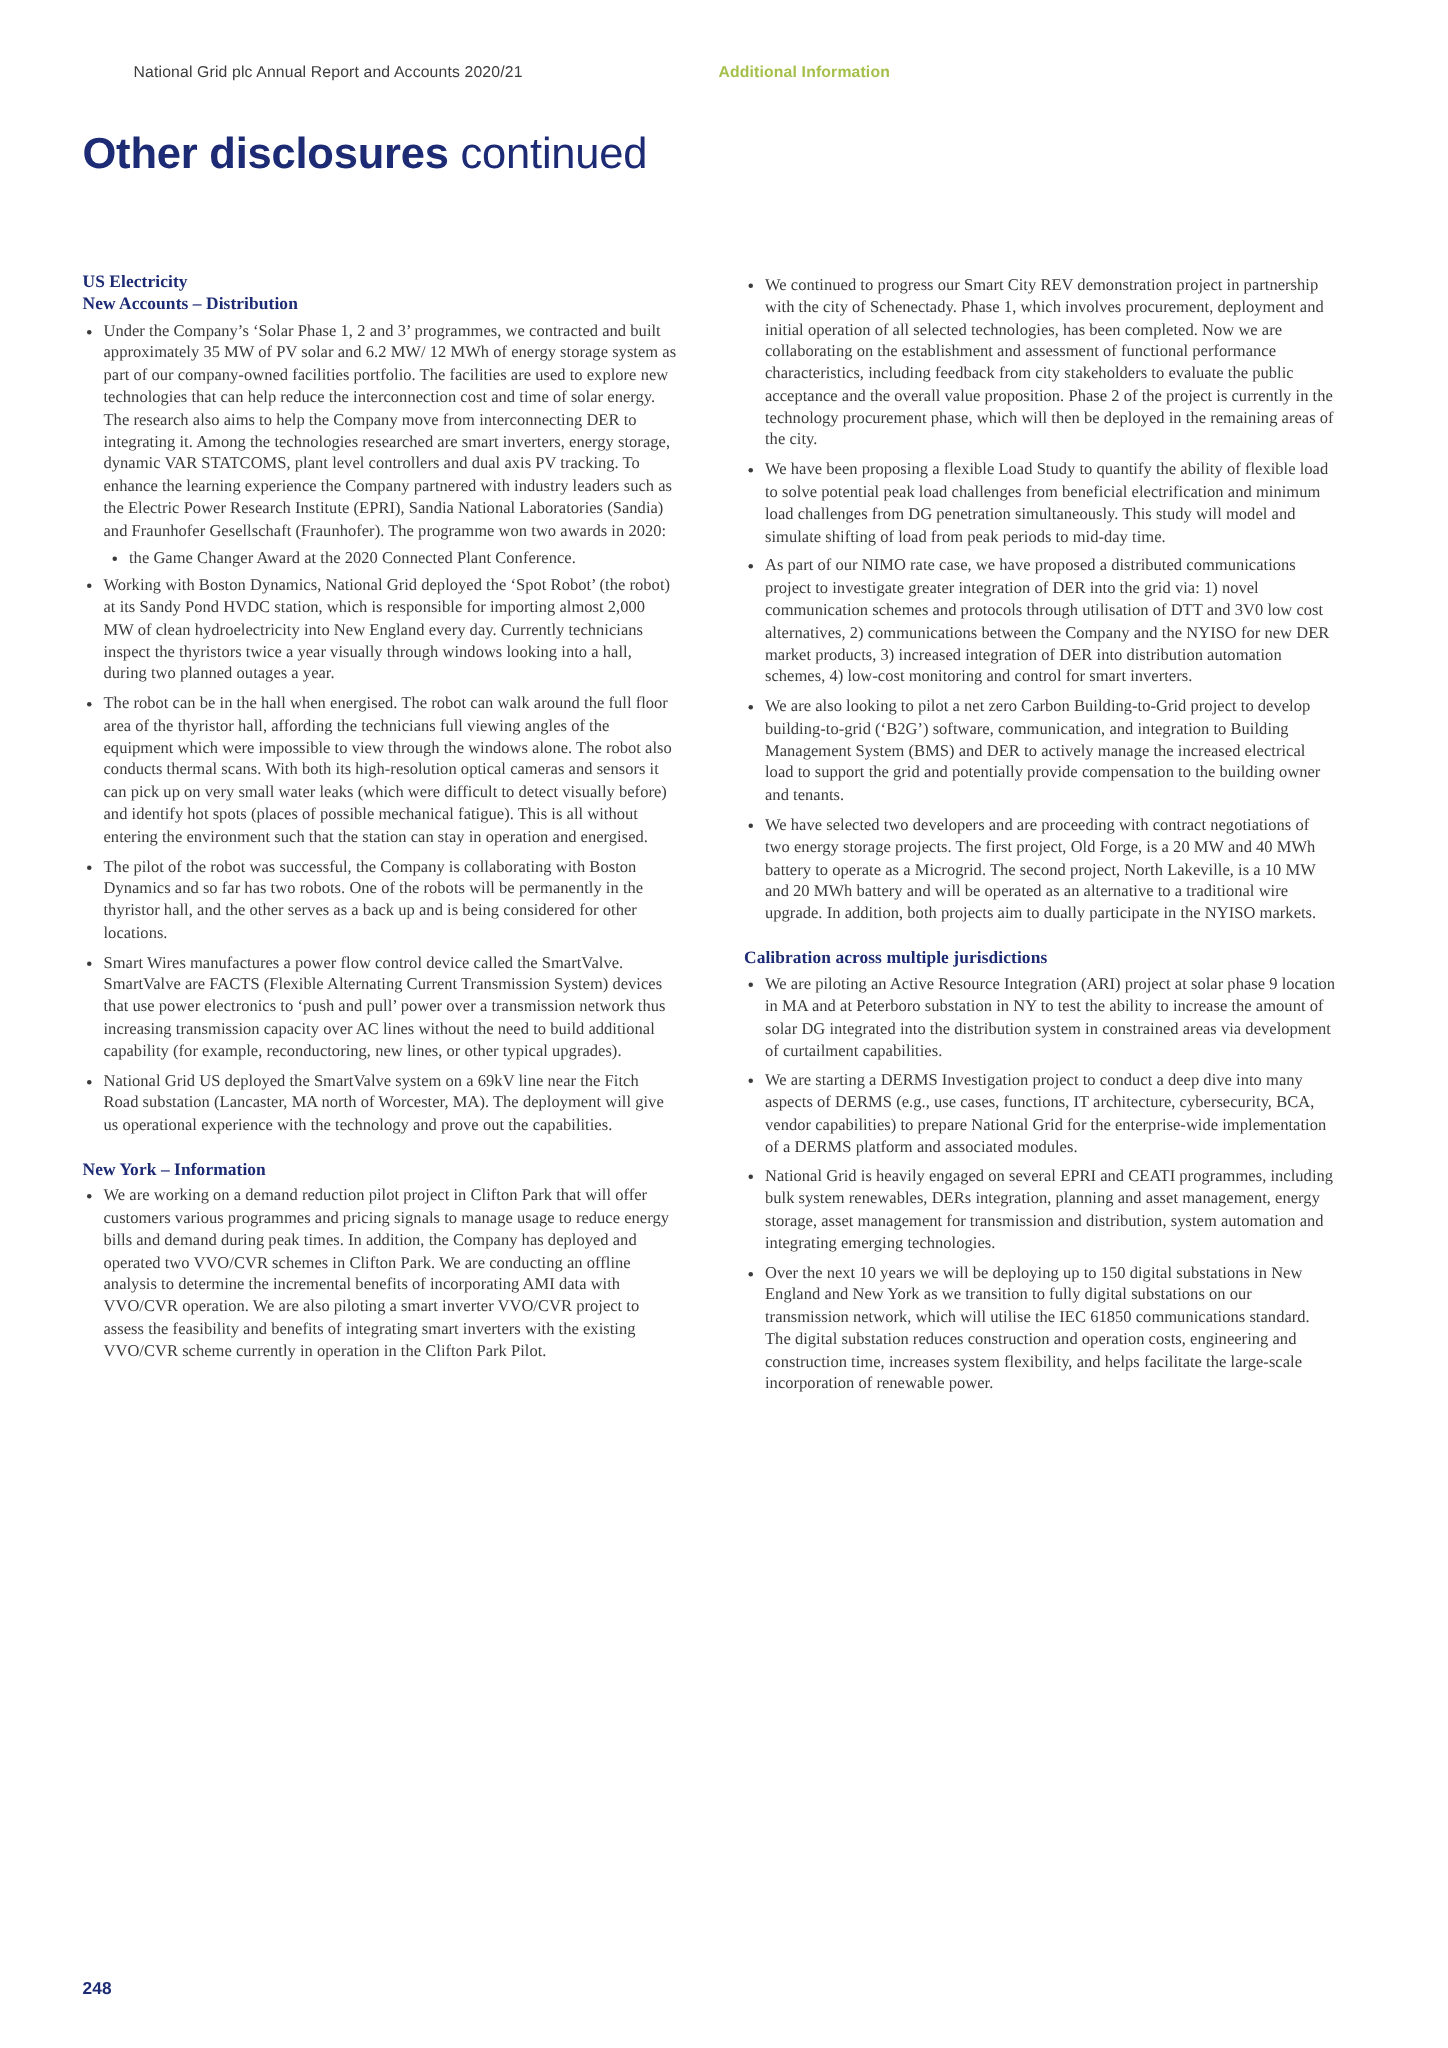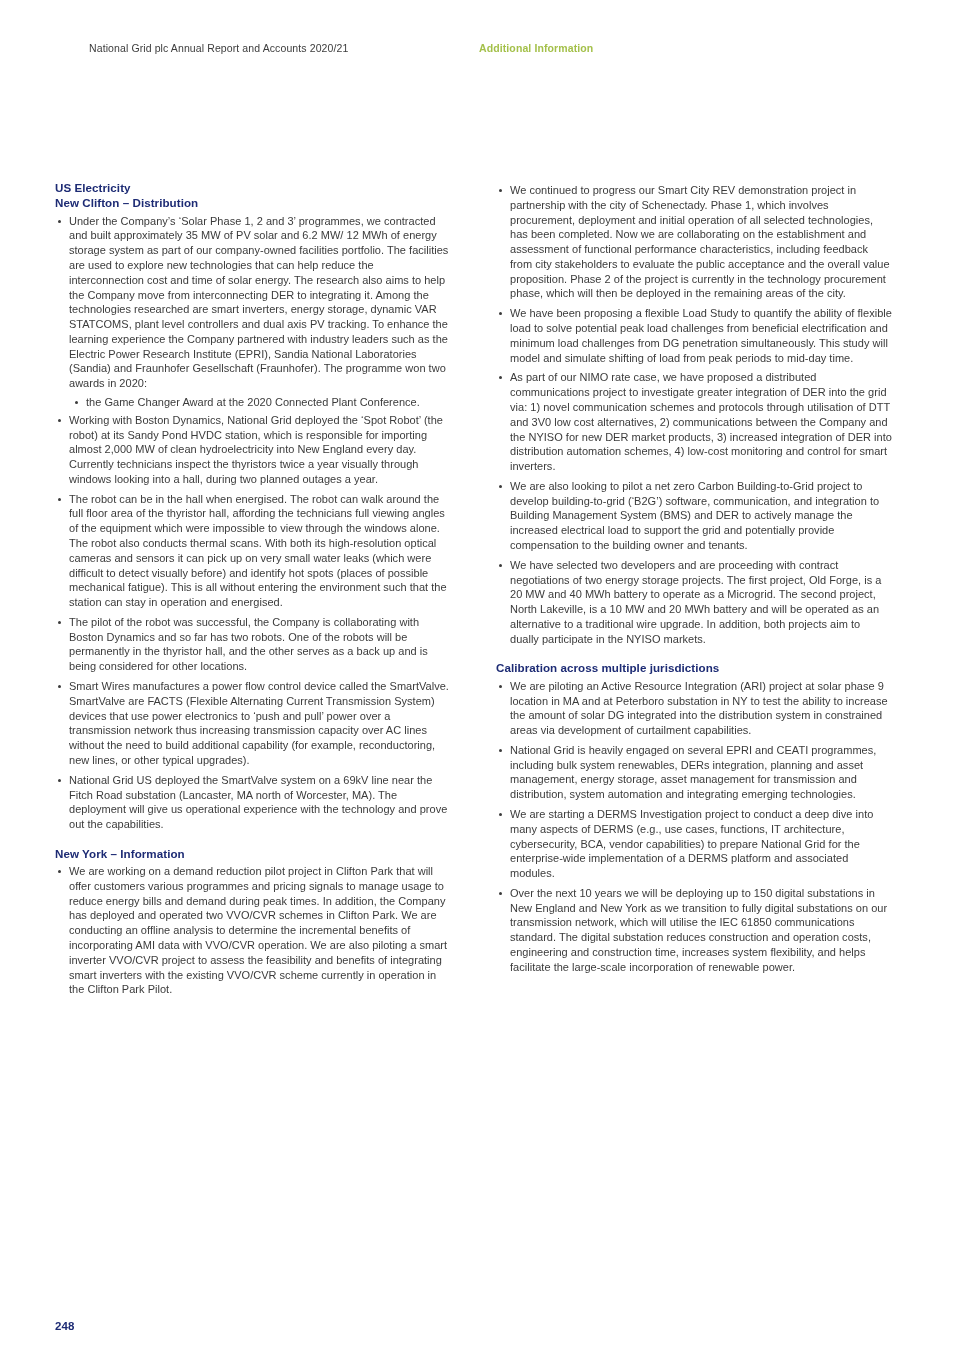--- a/index.html
+++ b/index.html
@@ -70,20 +70,21 @@
   }
 
   
   .columns {
     position: absolute;
     left: 55px;
     top: 180px;
     width: 838px;
     display: flex;
     gap: 45px;
+    font-family: Liberation Serif, serif;
   }
   .col {
     width: 396px;
   }
 
   
   h3.sub-head {
     margin: 0;
     padding: 0;
     font-size: 11.6px;
@@ -152,28 +153,29 @@
 </head>
 <body>
 
 <div class="page">
 
   <div class="page-header">
     <div class="running-head">National Grid plc Annual Report and Accounts 2020/21</div>
     <div class="section-label">Additional Information</div>
   </div>
 
+  <h1 class="page-title"><span class="strong">Other disclosures</span> <span class="light">continued</span></h1>
 
   <div class="columns">
 
     <div class="col">
 
       <div class="head-group">
         <h3 class="sub-head">US Electricity</h3>
-        <h3 class="sub-head">New Clifton – Distribution</h3>
+        <h3 class="sub-head">New Accounts – Distribution</h3>
       </div>
 
       <ul class="bullets">
         <li>Under the Company’s ‘Solar Phase 1, 2 and 3’ programmes, we contracted and built approximately 35 MW of PV solar and 6.2 MW/ 12 MWh of energy storage system as part of our company-owned facilities portfolio. The facilities are used to explore new technologies that can help reduce the interconnection cost and time of solar energy. The research also aims to help the Company move from interconnecting DER to integrating it. Among the technologies researched are smart inverters, energy storage, dynamic VAR STATCOMS, plant level controllers and dual axis PV tracking. To enhance the learning experience the Company partnered with industry leaders such as the Electric Power Research Institute (EPRI), Sandia National Laboratories (Sandia) and Fraunhofer Gesellschaft (Fraunhofer). The programme won two awards in 2020:</li>
       </ul>
 
       <ul class="bullets sub">
         <li>the Game Changer Award at the 2020 Connected Plant Conference.</li>
       </ul>
 
@@ -201,22 +203,22 @@
         <li>We have been proposing a flexible Load Study to quantify the ability of flexible load to solve potential peak load challenges from beneficial electrification and minimum load challenges from DG penetration simultaneously. This study will model and simulate shifting of load from peak periods to mid-day time.</li>
         <li>As part of our NIMO rate case, we have proposed a distributed communications project to investigate greater integration of DER into the grid via: 1) novel communication schemes and protocols through utilisation of DTT and 3V0 low cost alternatives, 2) communications between the Company and the NYISO for new DER market products, 3) increased integration of DER into distribution automation schemes, 4) low-cost monitoring and control for smart inverters.</li>
         <li>We are also looking to pilot a net zero Carbon Building-to-Grid project to develop building-to-grid (‘B2G’) software, communication, and integration to Building Management System (BMS) and DER to actively manage the increased electrical load to support the grid and potentially provide compensation to the building owner and tenants.</li>
         <li>We have selected two developers and are proceeding with contract negotiations of two energy storage projects. The first project, Old Forge, is a 20 MW and 40 MWh battery to operate as a Microgrid. The second project, North Lakeville, is a 10 MW and 20 MWh battery and will be operated as an alternative to a traditional wire upgrade. In addition, both projects aim to dually participate in the NYISO markets.</li>
       </ul>
 
       <h3 class="sub-head spaced">Calibration across multiple jurisdictions</h3>
 
       <ul class="bullets">
         <li>We are piloting an Active Resource Integration (ARI) project at solar phase 9 location in MA and at Peterboro substation in NY to test the ability to increase the amount of solar DG integrated into the distribution system in constrained areas via development of curtailment capabilities.</li>
+        <li>We are starting a DERMS Investigation project to conduct a deep dive into many aspects of DERMS (e.g., use cases, functions, IT architecture, cybersecurity, BCA, vendor capabilities) to prepare National Grid for the enterprise-wide implementation of a DERMS platform and associated modules.</li>
         <li>National Grid is heavily engaged on several EPRI and CEATI programmes, including bulk system renewables, DERs integration, planning and asset management, energy storage, asset management for transmission and distribution, system automation and integrating emerging technologies.</li>
-        <li>We are starting a DERMS Investigation project to conduct a deep dive into many aspects of DERMS (e.g., use cases, functions, IT architecture, cybersecurity, BCA, vendor capabilities) to prepare National Grid for the enterprise-wide implementation of a DERMS platform and associated modules.</li>
         <li>Over the next 10 years we will be deploying up to 150 digital substations in New England and New York as we transition to fully digital substations on our transmission network, which will utilise the IEC 61850 communications standard. The digital substation reduces construction and operation costs, engineering and construction time, increases system flexibility, and helps facilitate the large-scale incorporation of renewable power.</li>
       </ul>
 
     </div>
 
   </div>
 
   <div class="page-number">248</div>
 
 </div>

